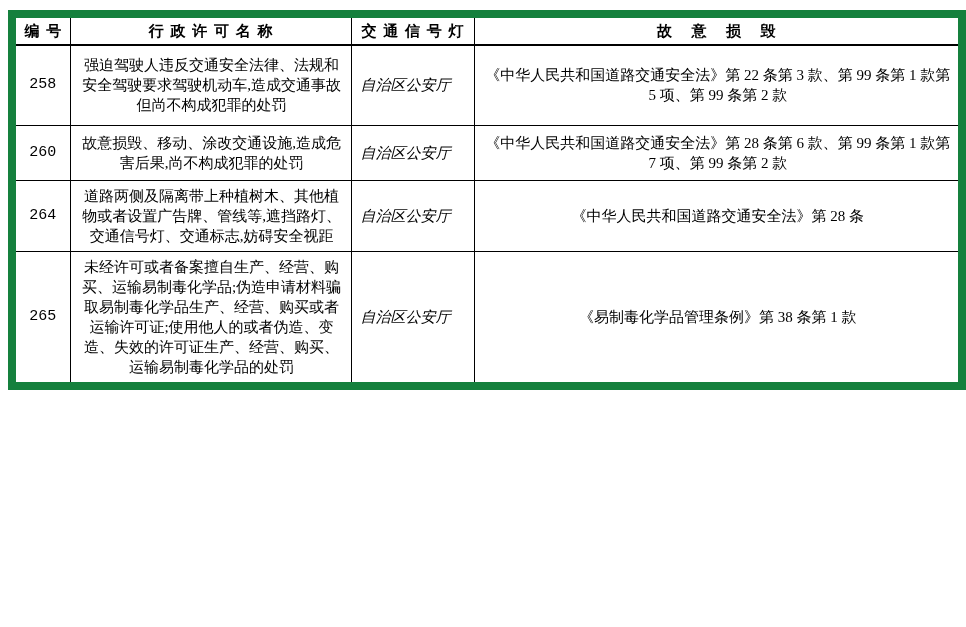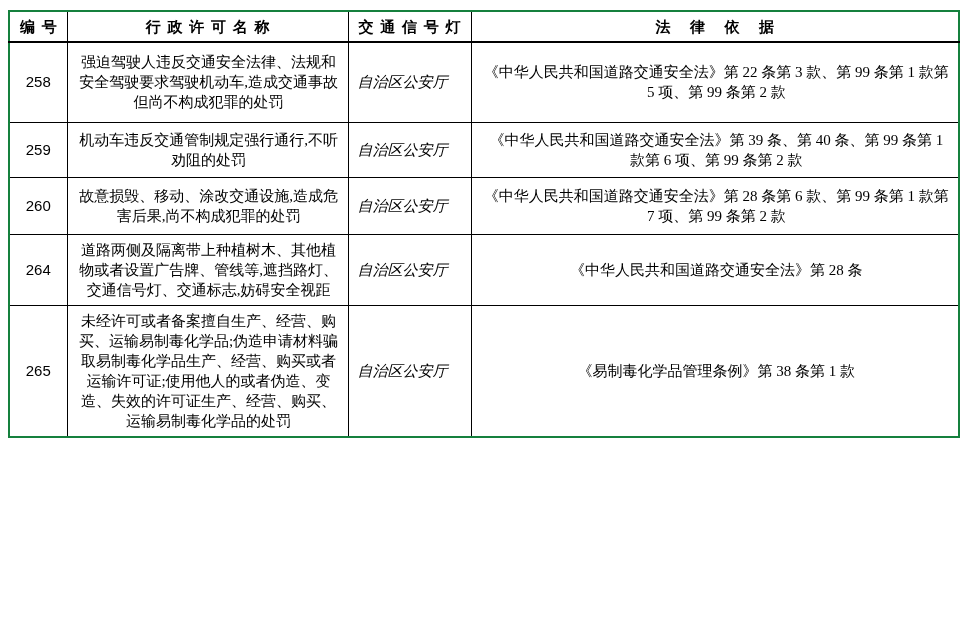--- a/index.html
+++ b/index.html
@@ -11,21 +11,21 @@
     width: 966px;
     height: 627px;
     font-family: "Liberation Serif", "DejaVu Serif", serif;
     color: #000000;
   }
   .doc-table {
     border-collapse: collapse;
     table-layout: fixed;
     width: 950px;
     margin: 10px 16px 0 8px;
-    border: 2px solid #15803d;
+    border: 8px solid #15803d;
     padding-left: 20px;
   }
   .doc-table col.c-id     { width: 58px; }
   .doc-table col.c-name   { width: 281px; }
   .doc-table col.c-agency { width: 123px; }
   .doc-table col.c-legal  { width: 488px; }
 
   .doc-table th, .doc-table td {
     border: 1px solid #000000;
     font-size: 15px;
@@ -39,21 +39,21 @@
     font-weight: bold;
     text-align: center;
     border-bottom: 2px solid #000000;
     padding: 2px 0;
   }
   .th-sp  { letter-spacing: 0.45em; text-indent: 0.45em; }
   .th-wide{ letter-spacing: 1.3em;  text-indent: 1.3em; }
 
   .cell-id {
     text-align: center;
-    font-family: Liberation Sans, sans-serif;
+    font-family: Liberation Mono, monospace;
   }
   .cell-name   { padding: 5px 7px 5px 9px; text-align: center; }
   .cell-agency { padding: 2px 4px 2px 9px; text-align: left; font-style: italic; }
   .cell-legal  { padding: 5px 6px 5px 9px; text-align: center; }
 
   
   tbody tr:nth-child(1) { height: 80px; }
   tbody tr:nth-child(2) { height: 55px; }
   tbody tr:nth-child(3) { height: 57px; }
   tbody tr:nth-child(4) { height: 57px; }
@@ -70,37 +70,31 @@
     <col class="c-id">
       <col class="c-name">
       <col class="c-agency">
       <col class="c-legal">
   </colgroup>
   <thead>
     <tr>
       <th class="th-sp">编号</th>
       <th class="th-sp">行政许可名称</th>
       <th class="th-sp">交通信号灯</th>
-      <th class="th-wide">法律依据</th>
+      <th class="th-wide">故意损毁</th>
     </tr>
   </thead>
   <tbody id="rows-body">
   <tr>
     <td class="cell-id">258</td>
     <td class="cell-name">强迫驾驶人违反交通安全法律、法规和安全驾驶要求驾驶机动车,造成交通事故但尚不构成犯罪的处罚</td>
     <td class="cell-agency">自治区公安厅</td>
     <td class="cell-legal">《中华人民共和国道路交通安全法》第 22 条第 3 款、第 99 条第 1 款第 5 项、第 99 条第 2 款</td>
   </tr>
 
-  <tr>
-    <td class="cell-id">259</td>
-    <td class="cell-name">机动车违反交通管制规定强行通行,不听劝阻的处罚</td>
-    <td class="cell-agency">自治区公安厅</td>
-    <td class="cell-legal">《中华人民共和国道路交通安全法》第 39 条、第 40 条、第 99 条第 1 款第 6 项、第 99 条第 2 款</td>
-  </tr>
 
   <tr>
     <td class="cell-id">260</td>
     <td class="cell-name">故意损毁、移动、涂改交通设施,造成危害后果,尚不构成犯罪的处罚</td>
     <td class="cell-agency">自治区公安厅</td>
     <td class="cell-legal">《中华人民共和国道路交通安全法》第 28 条第 6 款、第 99 条第 1 款第 7 项、第 99 条第 2 款</td>
   </tr>
 
 
 

